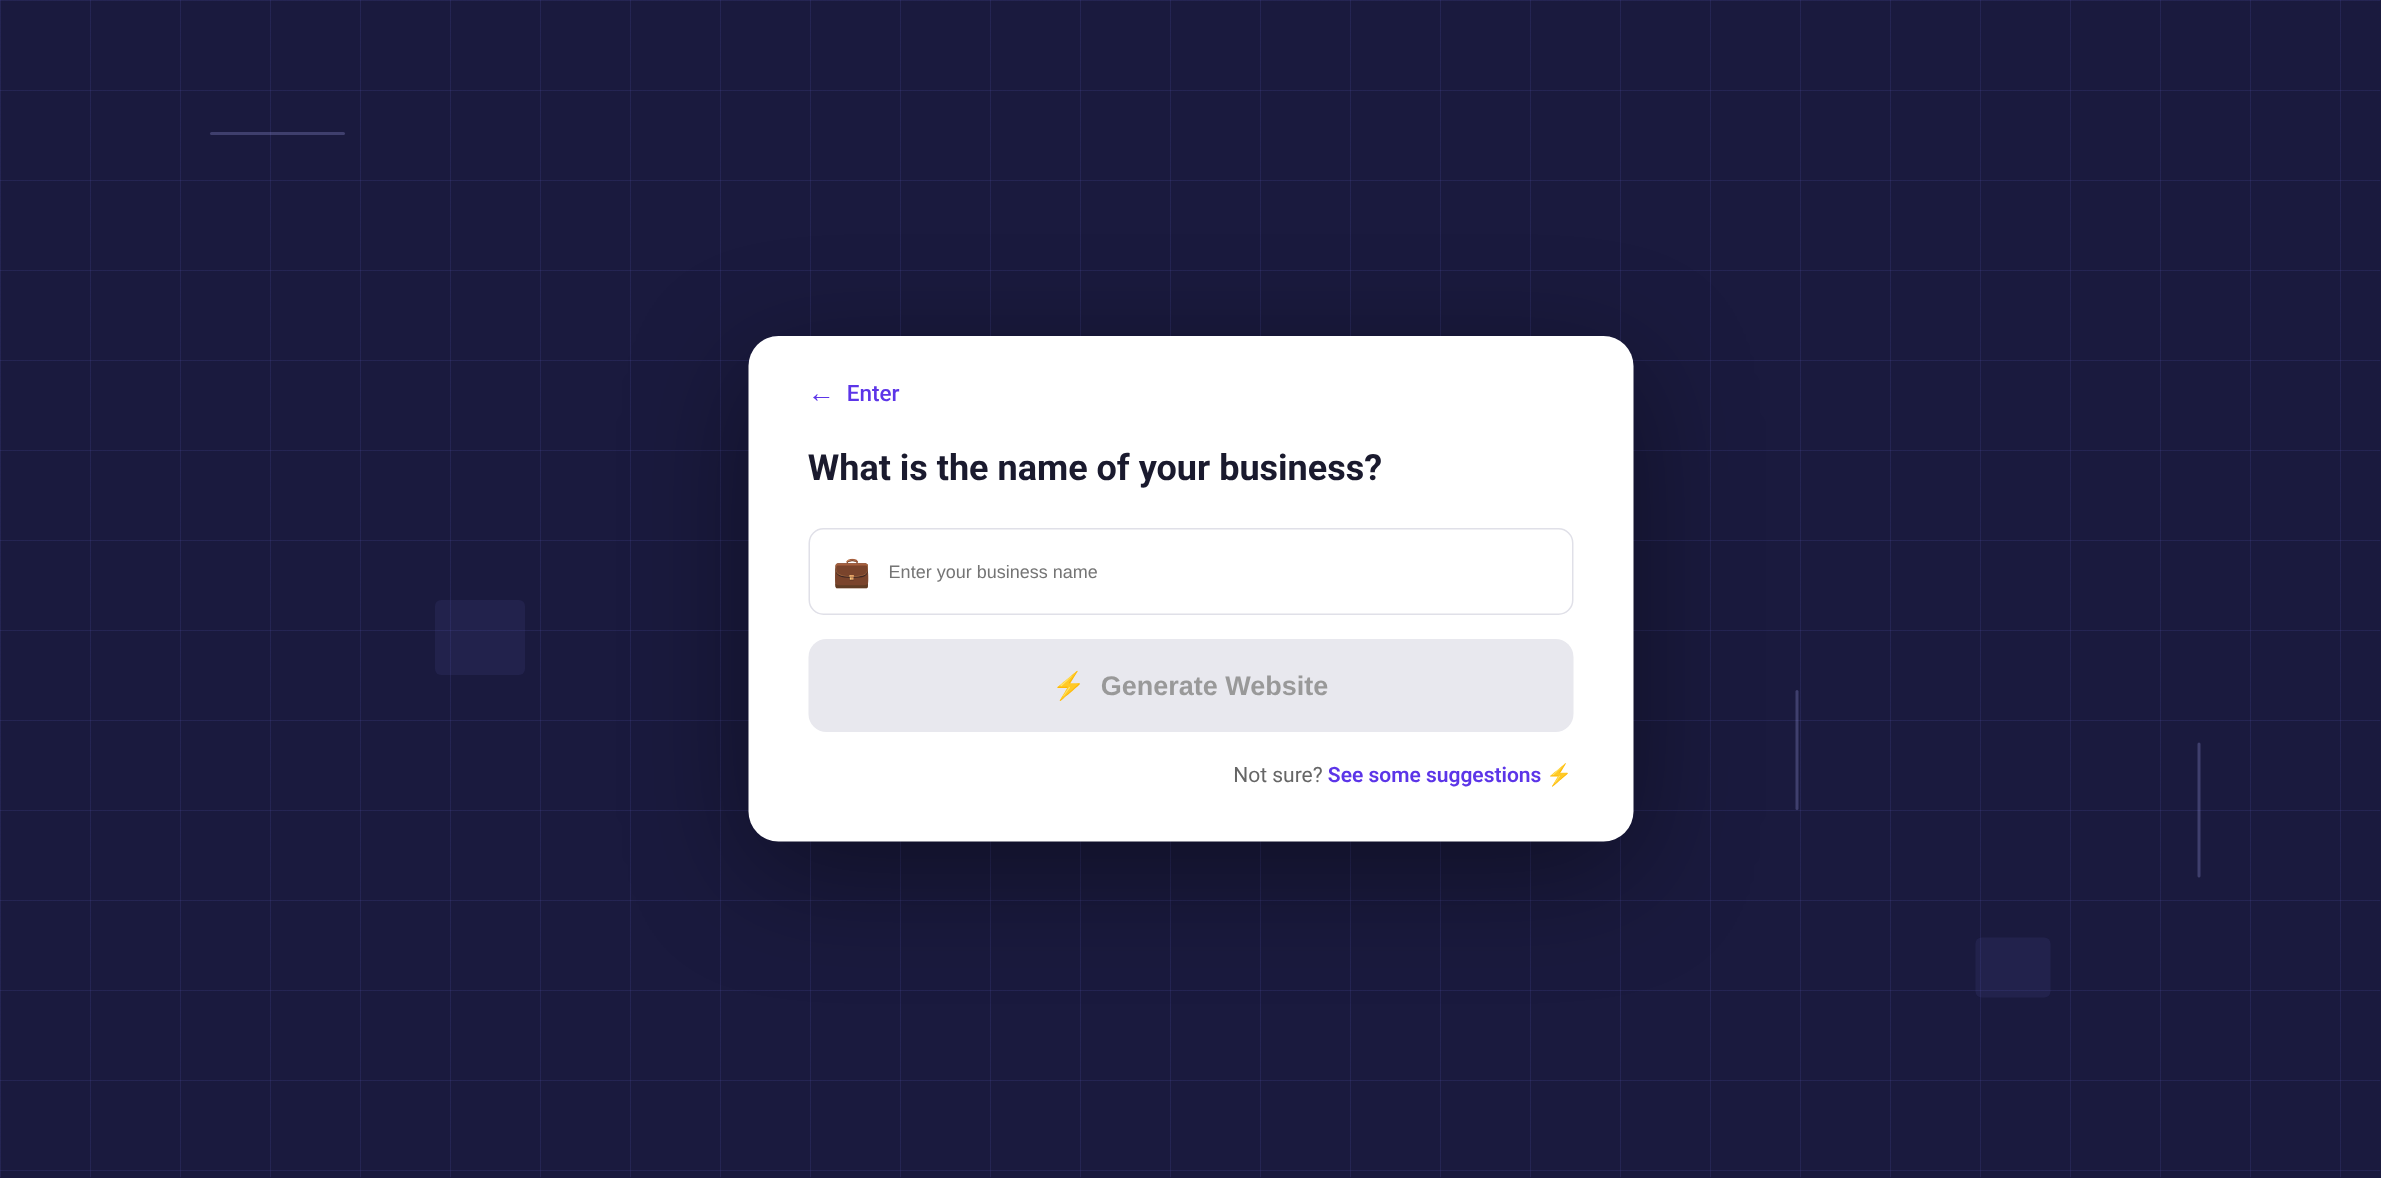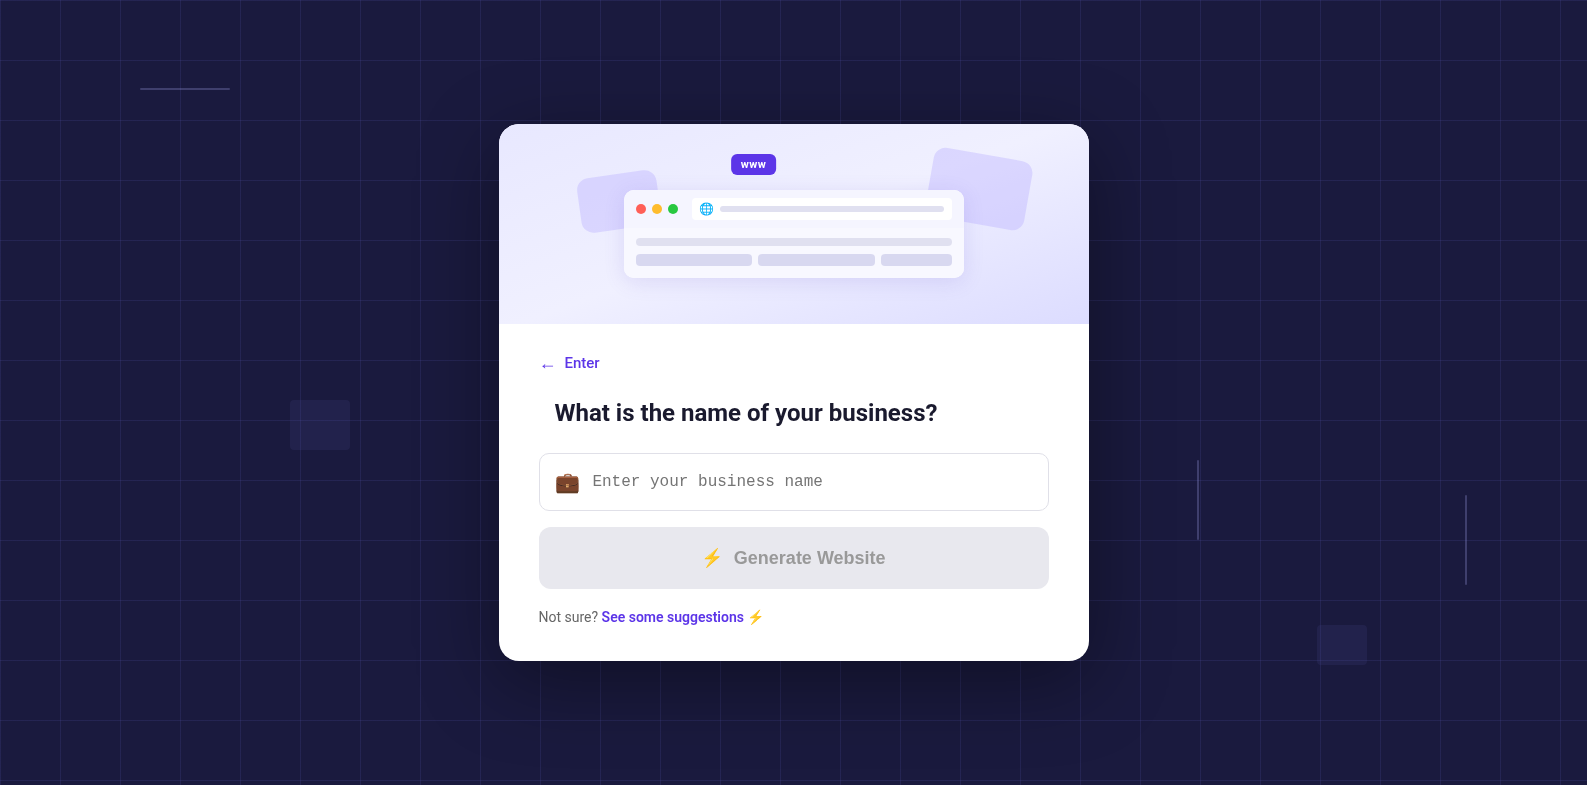--- a/index.html
+++ b/index.html
@@ -184,21 +184,20 @@
     .back-arrow {
       font-size: 18px;
     }
 
     .question-title {
       font-size: 24px;
       font-weight: 700;
       color: #1a1a2e;
       margin-bottom: 24px;
       line-height: 1.3;
-      margin-left: 16px;
     }
 
     
     .input-wrapper {
       width: 100%;
       border: 1.5px solid #e0e0e8;
       border-radius: 10px;
       display: flex;
       align-items: center;
       padding: 0 16px;
@@ -211,24 +210,24 @@
     .briefcase-icon {
       color: #888;
       font-size: 20px;
       flex-shrink: 0;
     }
 
     .business-input {
       flex: 1;
       border: none;
       outline: none;
-      font-size: 16px;
+      font-size: 12px;
       color: #aaa;
       background: transparent;
-      font-family: Liberation Mono, monospace;
+      font-family: Liberation Sans, sans-serif;
     }
 
     
     .generate-btn {
       width: 100%;
       height: 62px;
       background: #e8e8ee;
       border: none;
       border-radius: 12px;
       display: flex;
@@ -242,21 +241,21 @@
       margin-bottom: 20px;
       transition: background 0.2s;
     }
 
     .bolt-icon {
       font-size: 18px;
     }
 
     
     .suggestions-row {
-      text-align: left;
+      text-align: right;
       font-size: 14px;
       color: #666;
     }
 
     .suggestions-link {
       color: #5c35e8;
       font-weight: 600;
       cursor: pointer;
       text-decoration: none;
     }
@@ -271,46 +270,20 @@
 
 <div class="bg-grid"></div>
 <div class="deco-line deco-line-1"></div>
 <div class="deco-line deco-line-2"></div>
 <div class="deco-line deco-line-3"></div>
 <div class="deco-line deco-rect-1"></div>
 <div class="deco-line deco-rect-2"></div>
 
 <div class="card">
 
-  <div class="illustration">
-    <div class="illus-blob illus-blob-1"></div>
-    <div class="illus-blob illus-blob-2"></div>
-
-    <div class="www-badge">www</div>
-
-    <div class="browser-mockup">
-      <div class="browser-titlebar">
-        <div class="traffic-light tl-red"></div>
-        <div class="traffic-light tl-yellow"></div>
-        <div class="traffic-light tl-green"></div>
-        <div class="browser-addressbar">
-          <span class="globe-icon-small">🌐</span>
-          <div class="addressbar-line"></div>
-        </div>
-      </div>
-      <div class="browser-body">
-        <div class="content-line full"></div>
-        <div class="content-blocks">
-          <div class="content-block"></div>
-          <div class="content-block"></div>
-          <div class="content-block" style="flex:0.6"></div>
-        </div>
-      </div>
-    </div>
-  </div>
 
   <div class="card-content">
 
     
     <a class="back-link">
       <span class="back-arrow">←</span>
       <span>Enter</span>
     </a>
 
     

